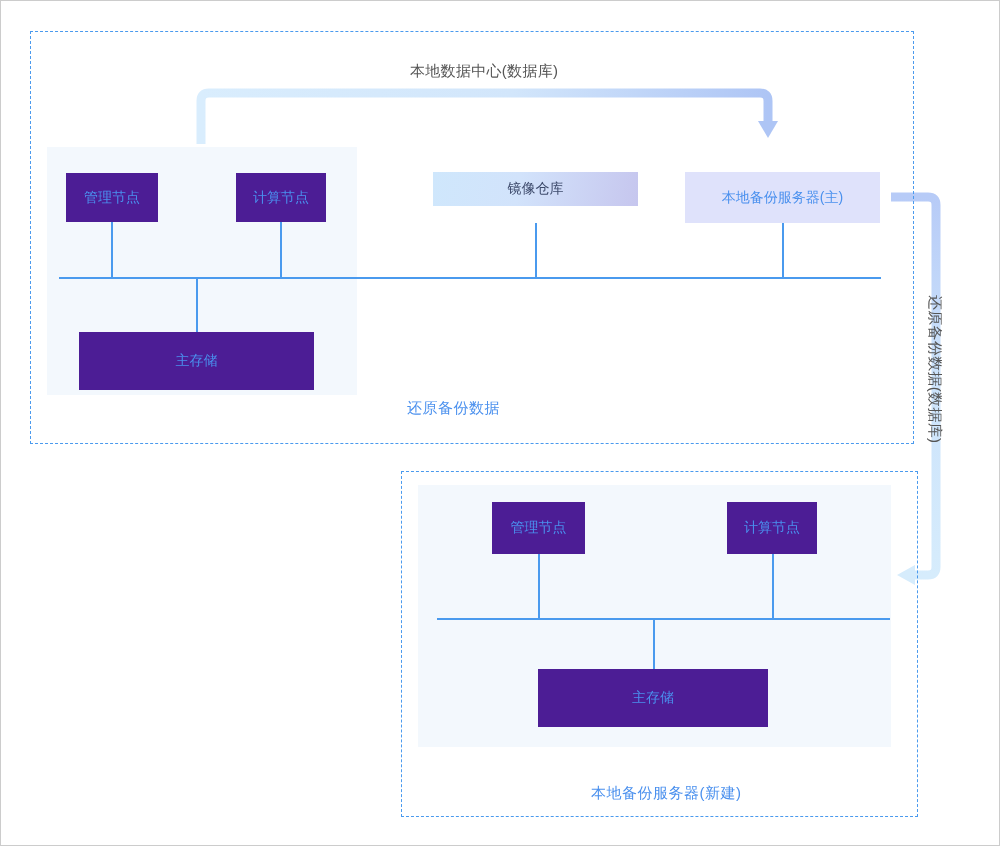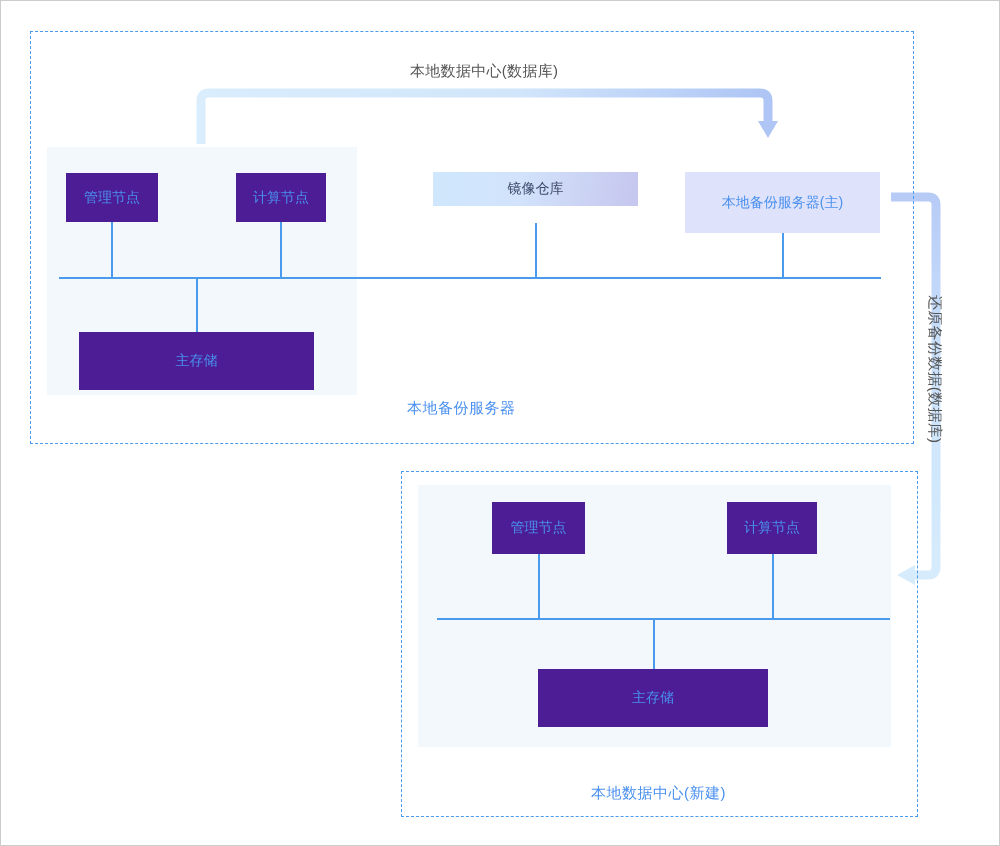--- a/index.html
+++ b/index.html
@@ -57,21 +57,21 @@
   .node.lavender { background: #dfe2fb; }
   .node.gradient {
     background: linear-gradient(100deg, #cfe7fc 0%, #d2e3fb 42%, #c6c6ee 100%);
     color: #3d4a6b;
   }
 
   
   #node-mgmt-top  { left: 65px;  top: 172px; width: 92px;  height: 49px; }
   #node-comp-top  { left: 235px; top: 172px; width: 90px;  height: 49px; }
   #node-registry  { left: 432px; top: 171px; width: 205px; height: 34px; }
-  #node-backup    { left: 684px; top: 171px; width: 195px; height: 61px; }
+  #node-backup    { left: 684px; top: 171px; width: 195px; height: 51px; }
   #node-store-top { left: 78px;  top: 331px; width: 235px; height: 58px; }
 
   
   #node-mgmt-bot  { left: 491px; top: 501px; width: 93px;  height: 52px; }
   #node-comp-bot  { left: 726px; top: 501px; width: 90px;  height: 52px; }
   #node-store-bot { left: 537px; top: 668px; width: 230px; height: 58px; }
 
   
   .vline { position: absolute; width: 1.6px; background: #4a9aee; }
   .hline { position: absolute; height: 1.6px; background: #4a9aee; }
@@ -163,38 +163,38 @@
   <div class="node gradient" id="node-registry">
     <span>镜像仓库</span>
   </div>
   <div class="node lavender" id="node-backup">
     <span>本地备份服务器(主)</span>
   </div>
   <div class="node" id="node-store-top">
     <span>主存储</span>
   </div>
 
-  <div class="dc-label" id="dc-top-label">本地备份服务器</div>
+  <div class="dc-label" id="dc-top-label">还原备份数据</div>
 
   <div class="dc-box" id="dc-bottom"></div>
   <div class="panel" id="panel-bottom"></div>
 
   <div class="hline" id="bus-bot"></div>
   <div class="vline" id="v-mgmt-bot"></div>
   <div class="vline" id="v-comp-bot"></div>
   <div class="vline" id="v-store-bot"></div>
 
   <div class="node" id="node-mgmt-bot">
     <span>管理节点</span>
   </div>
   <div class="node" id="node-comp-bot">
     <span>计算节点</span>
   </div>
   <div class="node" id="node-store-bot">
     <span>主存储</span>
   </div>
 
-  <div class="dc-label" id="dc-bottom-label">本地数据中心(新建)</div>
+  <div class="dc-label" id="dc-bottom-label">本地备份服务器(新建)</div>
 
   <div class="caption" id="cap-create">本地数据中心(数据库)</div>
   <div class="caption" id="cap-restore">还原备份数据(数据库)</div>
 
 </div>
 
 </body></html>

